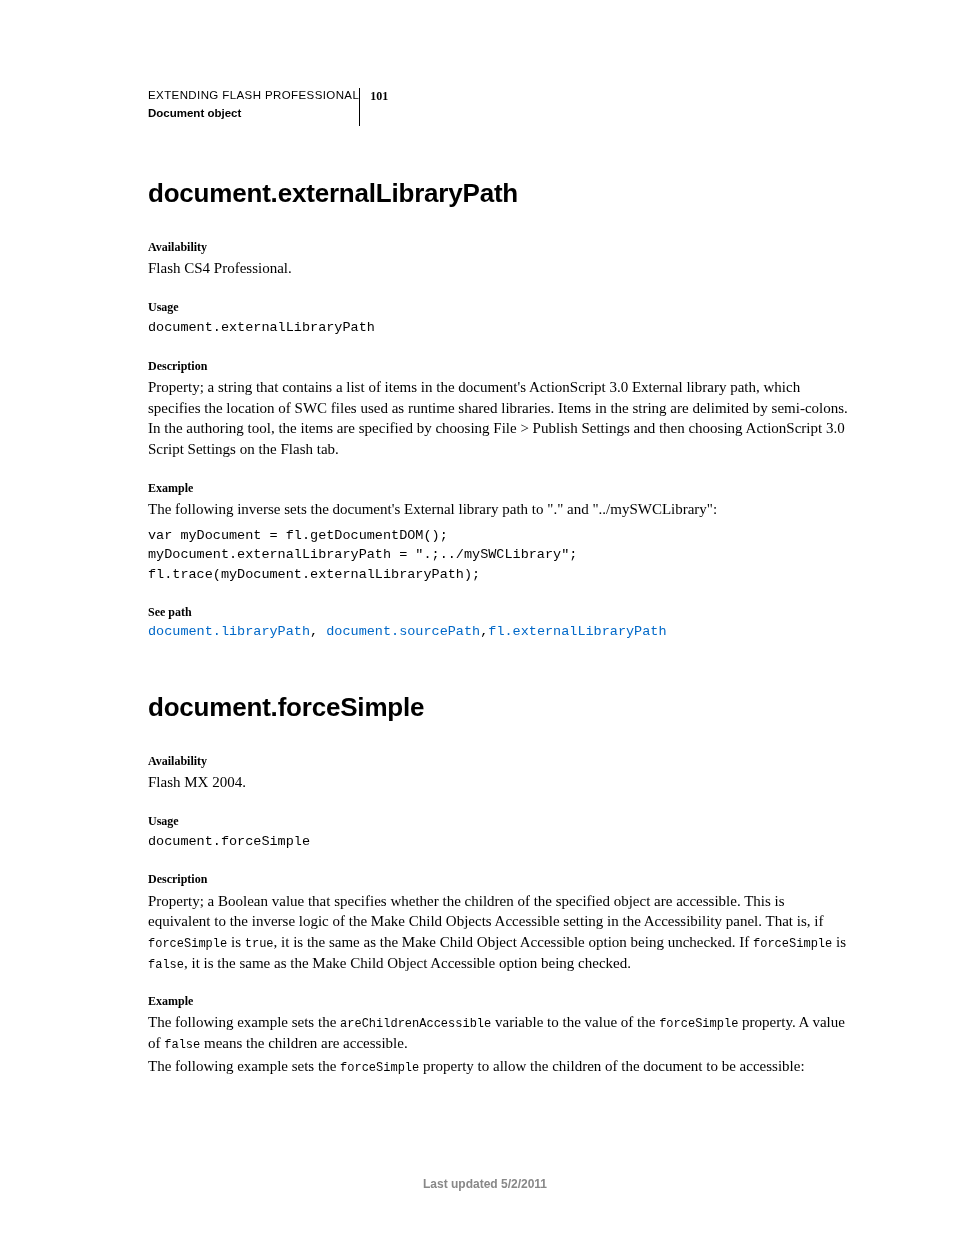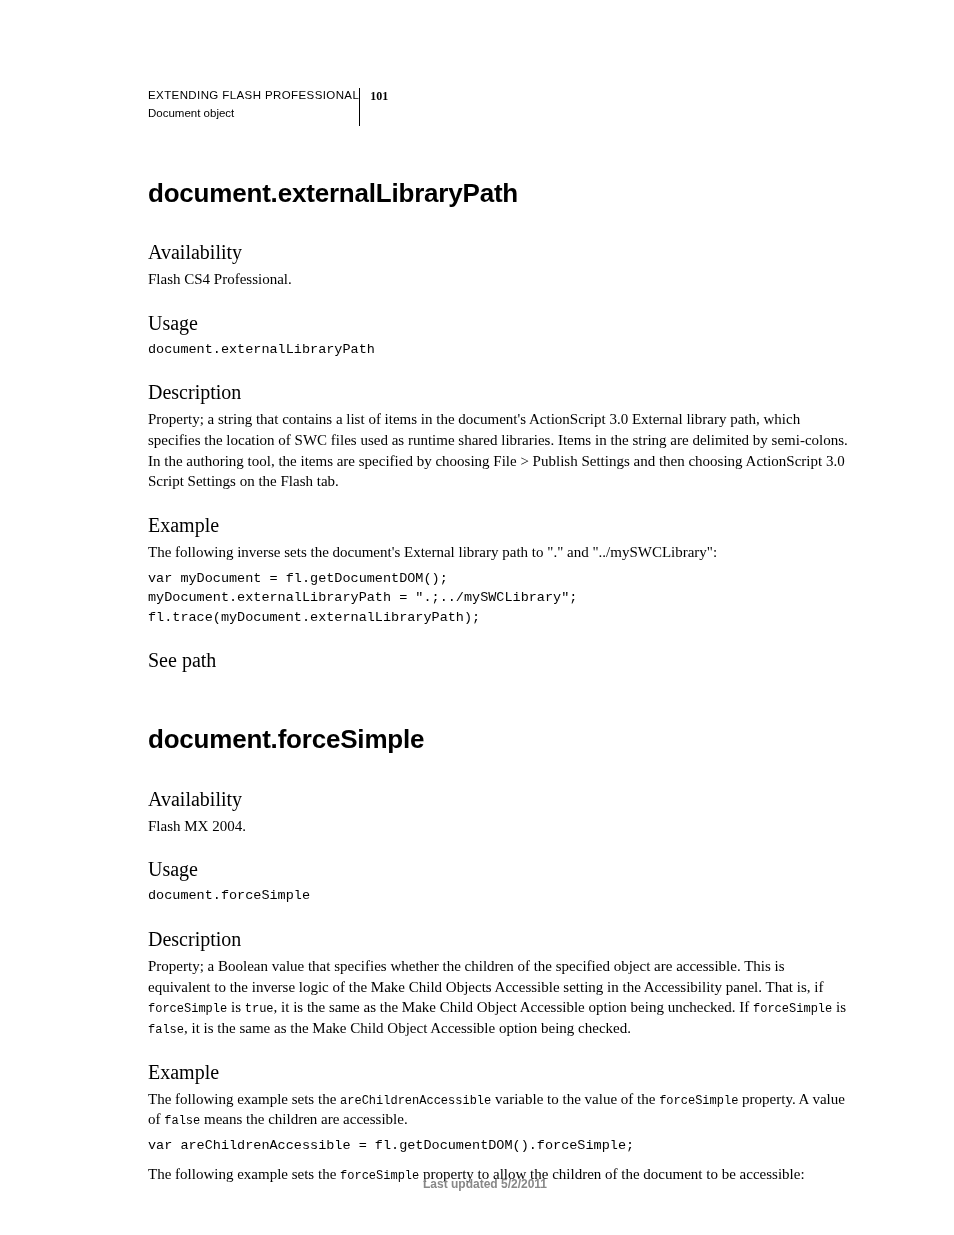--- a/index.html
+++ b/index.html
@@ -23,21 +23,21 @@
     margin-bottom: 4px;
   }
   .header-left {
     font-family: "Myriad Pro", "Helvetica Neue", Arial, sans-serif;
     font-size: 11.5px;
     letter-spacing: 0.4px;
   }
   .header-section {
     font-family: "Myriad Pro", "Helvetica Neue", Arial, sans-serif;
     font-size: 11.5px;
-    font-weight: 400;
+    font-weight: 700;
     margin-top: 2px;
   }
   .page-number {
     font-family: Liberation Serif, serif;
     font-size: 12px;
     font-weight: 700;
     padding-left: 10px;
     border-left: 1.5px solid #000;
     padding-bottom: 24px;
     line-height: 1;
@@ -47,22 +47,22 @@
     font-family: "Myriad Pro", "Helvetica Neue", Arial, sans-serif;
     font-weight: 700;
     font-size: 26px;
     margin-top: 50px;
     margin-bottom: 28px;
     letter-spacing: -0.2px;
   }
   h1.api-name.second { margin-top: 48px; }
   .sub-label {
     font-family: "Minion Pro", "Times New Roman", Georgia, serif;
-    font-weight: 400;
-    font-size: 20px;
+    font-weight: 700;
+    font-size: 12px;
     margin-top: 20px;
     margin-bottom: 3px;
   }
   .body-text {
     font-size: 15px;
     line-height: 1.38;
     margin-bottom: 2px;
   }
   .code {
     font-family: "Courier New", Courier, monospace;
@@ -121,39 +121,41 @@
   <div class="sub-label">Description</div>
   <div class="body-text">Property; a string that contains a list of items in the document's ActionScript 3.0 External library path, which specifies the location of SWC files used as runtime shared libraries. Items in the string are delimited by semi-colons. In the authoring tool, the items are specified by choosing File &gt; Publish Settings and then choosing ActionScript 3.0 Script Settings on the Flash tab.</div>
 
   <div class="sub-label">Example</div>
   <div class="body-text">The following inverse sets the document's External library path to "." and "../mySWCLibrary":</div>
   <div class="code" style="margin-top:6px;">var myDocument = fl.getDocumentDOM();
 myDocument.externalLibraryPath = ".;../mySWCLibrary";
 fl.trace(myDocument.externalLibraryPath);</div>
 
   <div class="sub-label">See path</div>
+  <div class="see-also-line">
+    <span class="link">document.libraryPath</span><span>, </span><span class="link">document.sourcePath</span><span>,</span><span class="link">fl.externalLibraryPath</span>
+  </div>
 
   <h1 class="api-name second">document.forceSimple</h1>
 
   <div class="sub-label">Availability</div>
   <div class="body-text">Flash MX 2004.</div>
 
   <div class="sub-label">Usage</div>
   <div class="code">document.forceSimple</div>
 
   <div class="sub-label">Description</div>
   <div class="body-text">
     <span>Property; a Boolean value that specifies whether the children of the specified object are accessible. This is equivalent to the inverse logic of the Make Child Objects Accessible setting in the Accessibility panel. That is, if </span><span class="inline-code">forceSimple</span><span> is </span><span class="inline-code">true</span><span>, it is the same as the Make Child Object Accessible option being unchecked. If </span><span class="inline-code">forceSimple</span><span> is </span><span class="inline-code">false</span><span>, it is the same as the Make Child Object Accessible option being checked.</span>
   </div>
 
   <div class="sub-label">Example</div>
   <div class="body-text">
     <span>The following example sets the </span><span class="inline-code">areChildrenAccessible</span><span> variable to the value of the </span><span class="inline-code">forceSimple</span><span> property. A value of </span><span class="inline-code">false</span><span> means the children are accessible.</span>
   </div>
-  <div class="code" style="margin-top:6px;margin-bottom:8px;">var areChildrenAccessible = fl.getDocumentDOM().forceSimple;</div>
 
   <div class="body-text">
     <span>The following example sets the </span><span class="inline-code">forceSimple</span><span> property to allow the children of the document to be accessible:</span>
   </div>
 
 </div>
 
 <div class="footer">Last updated 5/2/2011</div>
 
 </body></html>

